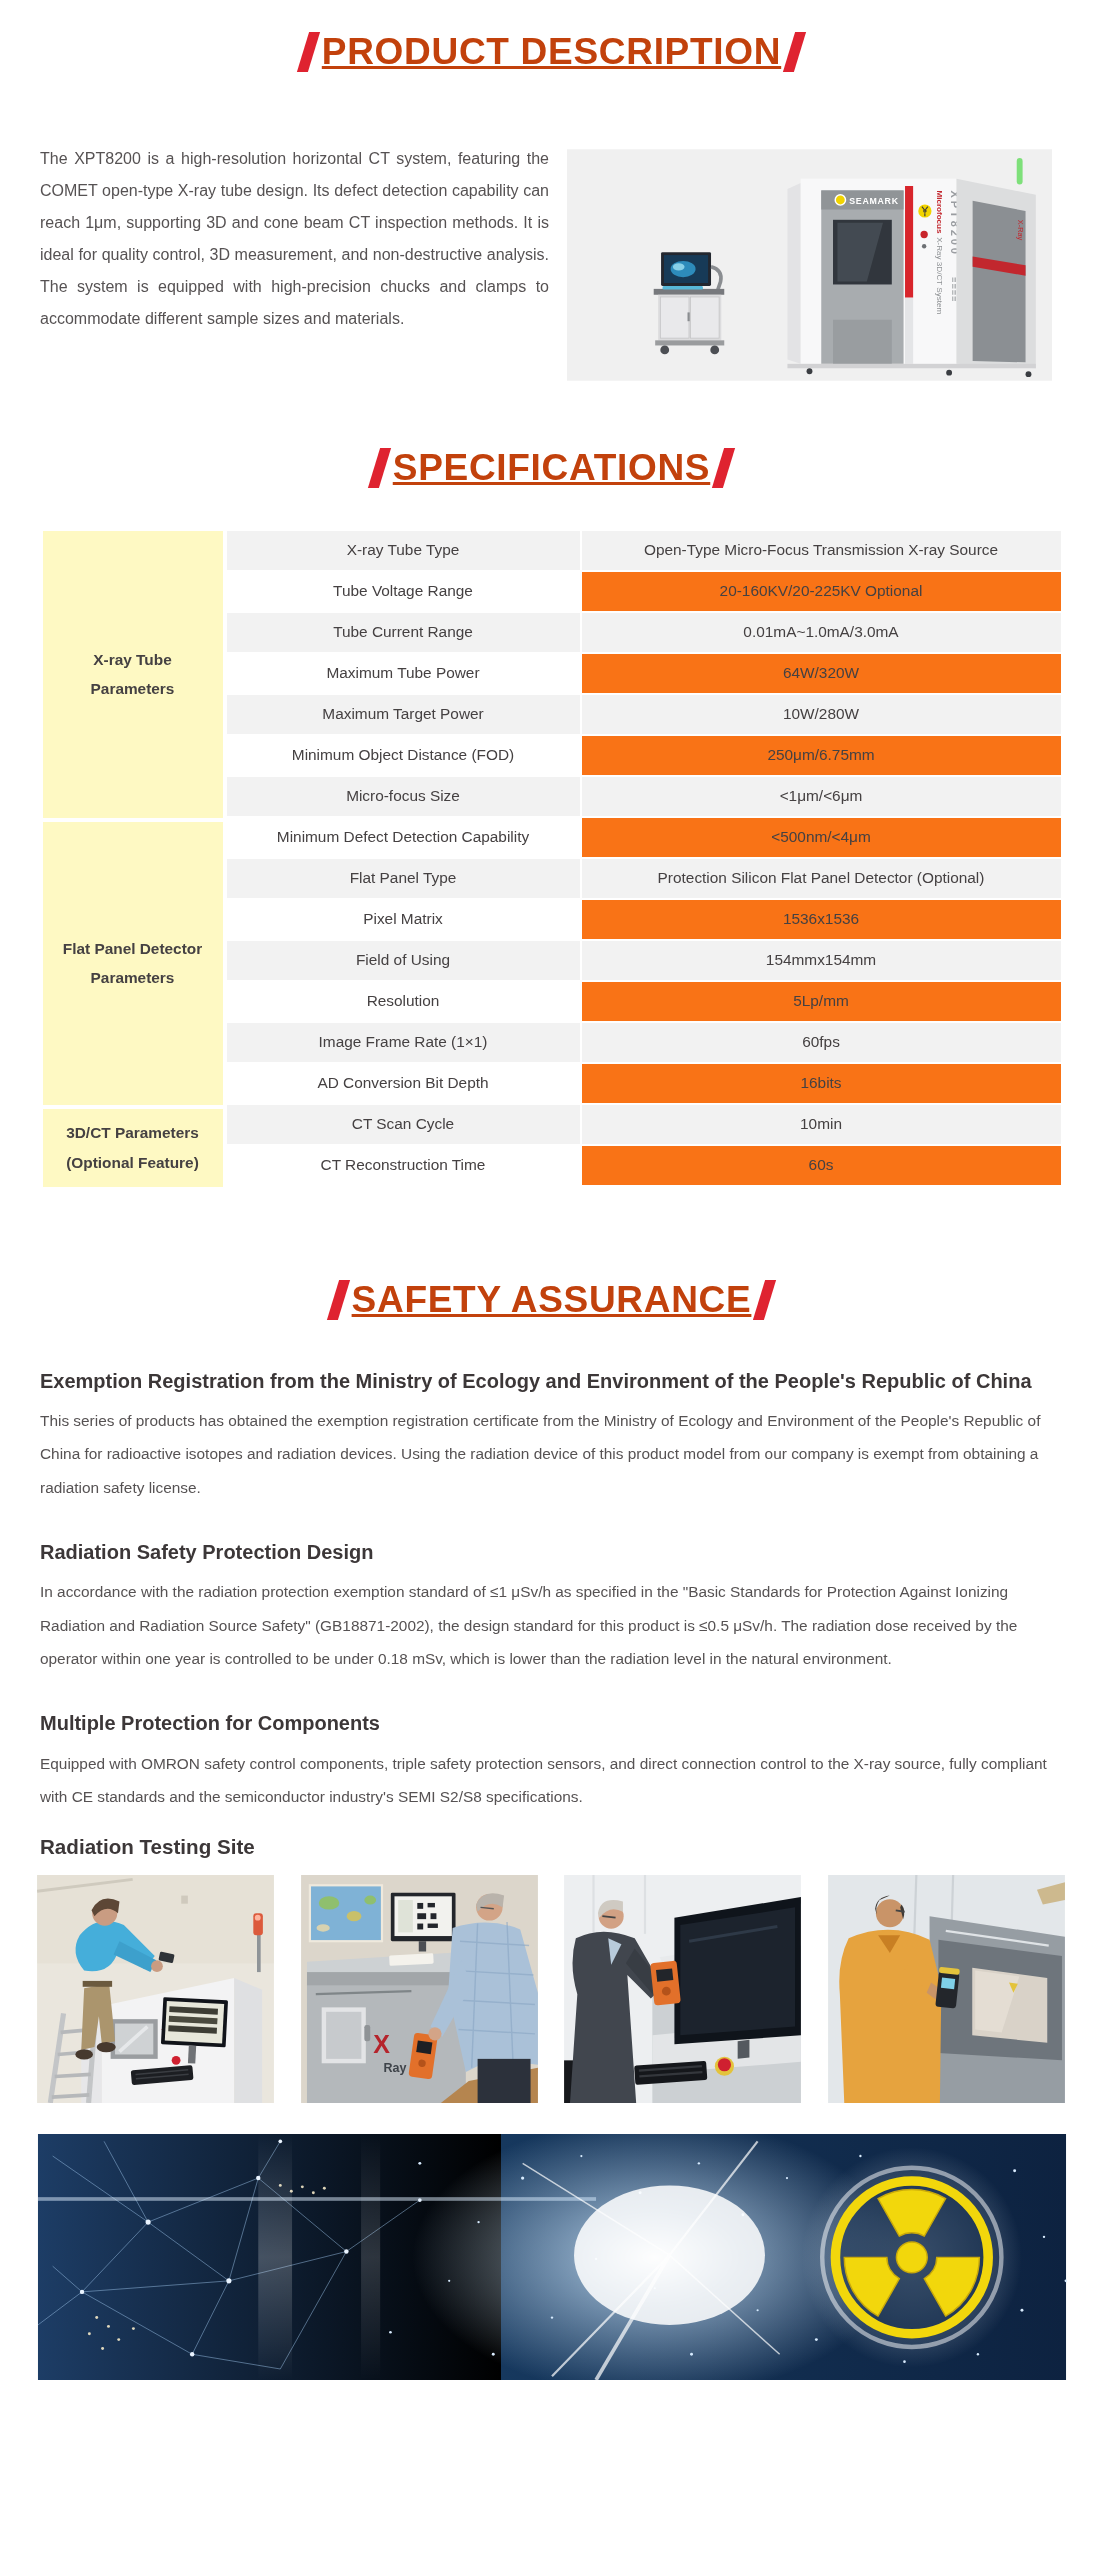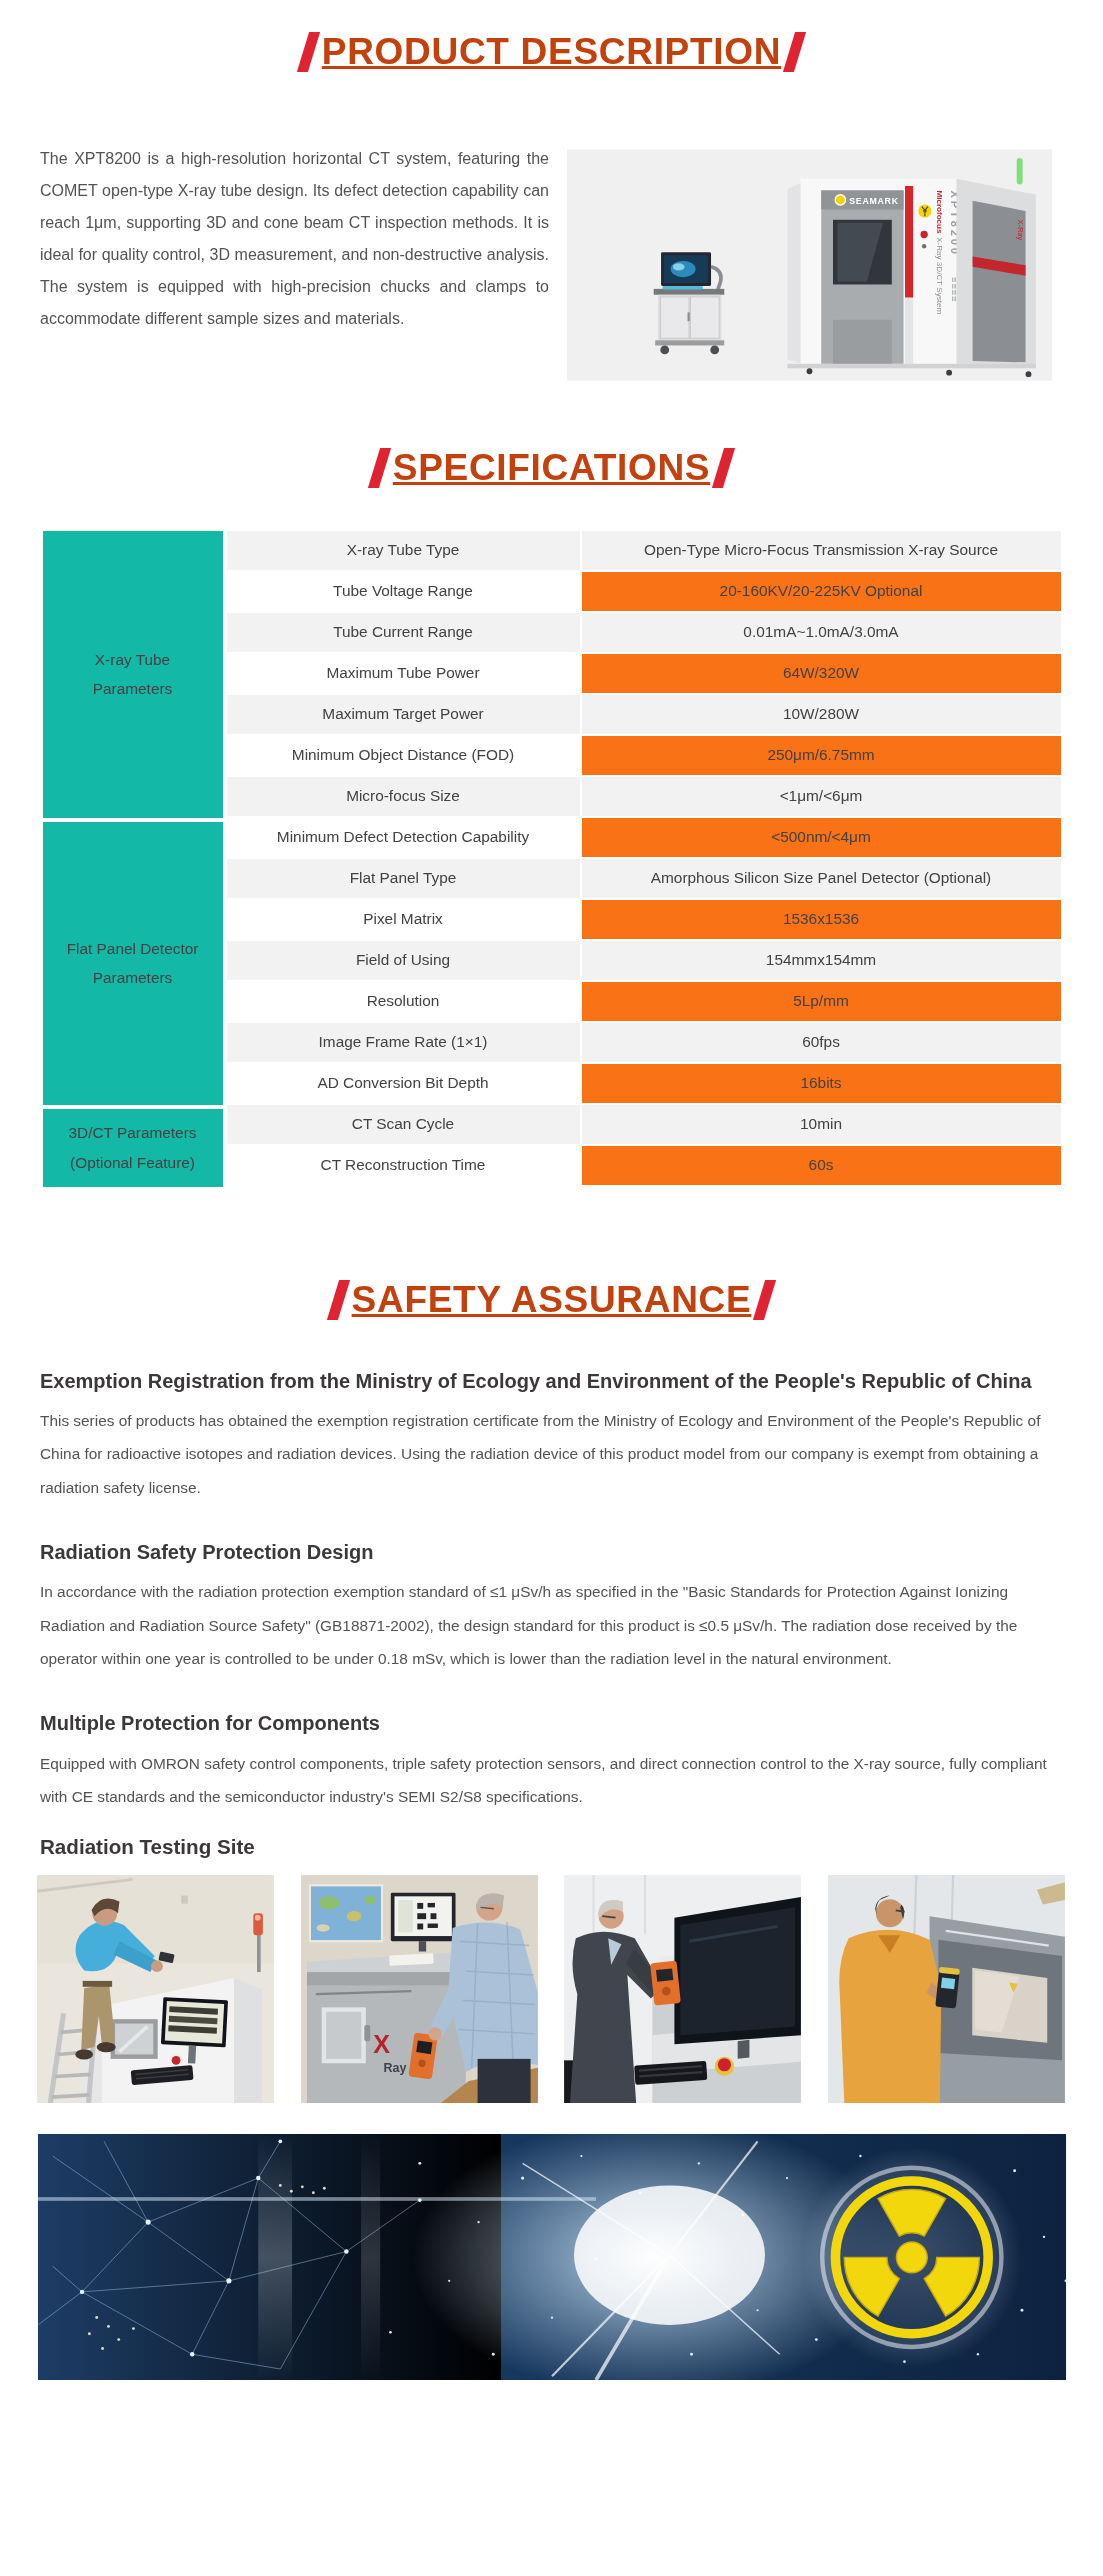--- a/index.html
+++ b/index.html
@@ -15,21 +15,21 @@
   
   .pd-wrap { display: flex; gap: 18px; padding: 0 40px; margin-top: 71px; align-items: flex-start; }
   .pd-text { width: 509px; font-size: 16px; line-height: 2.0; color: #565253; text-align: justify; margin-top: -5.9px; }
   .pd-image { width: 485px; height: 232px; flex: none; }
   .pd-image svg { display: block; }
 
   
   .spec-header { margin-top: 62px; }
   .spec-table { margin: 37px auto 0; border-collapse: separate; border-spacing: 0; }
   .spec-table td { vertical-align: middle; text-align: center; font-size: 15.4px; color: #454142; }
-  .group-cell { width: 184px; background: #14b8a6; border-right: 4.4px solid #fff; line-height: 1.9; padding: 0 13.2px; }
+  .group-cell { width: 184px; background: #fef9c3; border-right: 4.4px solid #fff; line-height: 1.9; padding: 0 13.2px; font-weight: bold; }
   .group-gap { border-top: 4.4px solid #fff; }
   .param-cell { width: 353px; height: 41px; border-bottom: 2.9px solid #fff; background: #fff; }
   .value-cell { width: 481px; border-bottom: 2.9px solid #fff; border-left: 2.2px solid #fff; background: #f97316; }
   .shaded { background: #f2f2f2; }
 
   
   .safety-header { margin-top: 88px; }
   .subsection { padding: 0 40px; }
   .sub-heading { font-size: 20px; font-weight: 700; color: #3c3738; line-height: 1.45; margin-top: 34px; }
   .sub-heading.first { margin-top: 41px; }
@@ -150,21 +150,21 @@
           <td class="param-cell shaded">Micro-focus Size</td>
           <td class="value-cell shaded">&lt;1μm/&lt;6μm</td>
         </tr>
         <tr>
           <td rowspan="7" class="group-cell group-gap">Flat Panel Detector Parameters</td>
           <td class="param-cell">Minimum Defect Detection Capability</td>
           <td class="value-cell">&lt;500nm/&lt;4μm</td>
         </tr>
         <tr>
           <td class="param-cell shaded">Flat Panel Type</td>
-          <td class="value-cell shaded">Amorphous Silicon Size Panel Detector (Optional)</td>
+          <td class="value-cell shaded">Protection Silicon Flat Panel Detector (Optional)</td>
         </tr>
         <tr>
           <td class="param-cell">Pixel Matrix</td>
           <td class="value-cell">1536x1536</td>
         </tr>
         <tr>
           <td class="param-cell shaded">Field of Using</td>
           <td class="value-cell shaded">154mmx154mm</td>
         </tr>
         <tr>

